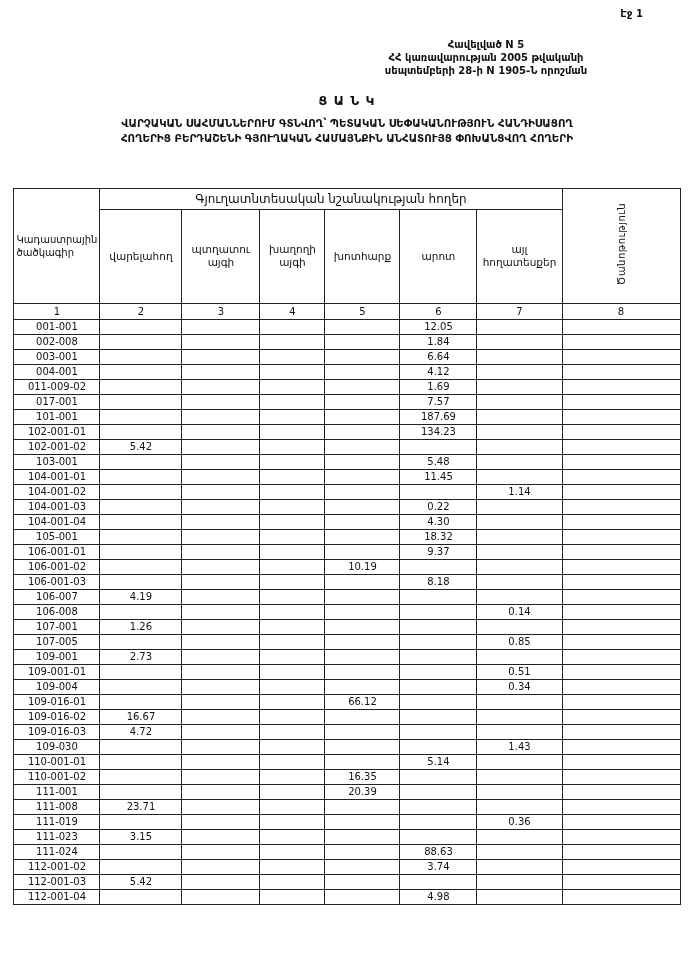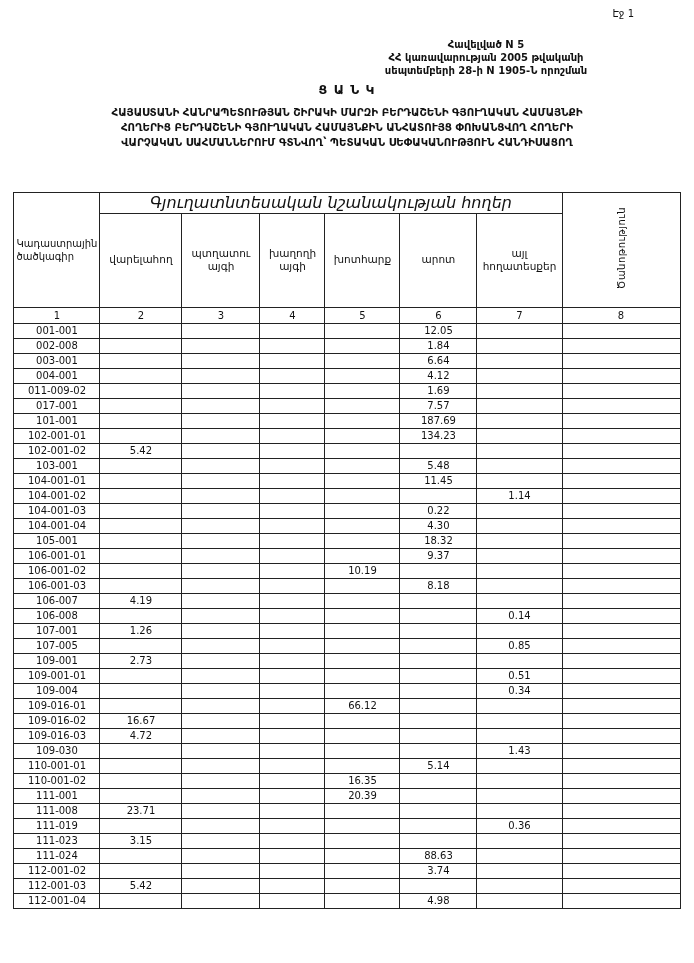--- a/index.html
+++ b/index.html
@@ -10,25 +10,25 @@
     font-family: "DejaVu Sans", sans-serif;
     color: #111;
   }
   .page {
     position: relative;
     width: 694px; height: 963px;
     overflow: hidden;
     background: #ffffff;
   }
   .page-corner {
-    position: absolute; top: 8px; right: 60px;
-    font-size: 10px; font-weight: normal;
+    position: absolute; top: 8px; right: 51px;
+    font-size: 10px; font-weight: bold;
   }
   .appendix {
-    margin: 38px 58px 5px auto;
+    margin: 38px 58px 16px auto;
     width: 300px;
     text-align: center;
     font-size: 10px; font-weight: bold;
     line-height: 1.3;
   }
   .doc-title {
     margin-top: 4px;
     text-align: center;
     font-size: 12.5px; font-weight: bold;
     letter-spacing: 1px;
@@ -44,21 +44,21 @@
     border-collapse: collapse;
     table-layout: fixed;
     width: 666px;
   }
   .land-table th, .land-table td {
     border: 1px solid #222;
     padding: 0 2px;
     font-weight: normal;
     overflow: hidden;
   }
-  .group-head { height: 21px; text-align: center; font-size: 16px; font-style: italic; }
+  .group-head { height: 21px; text-align: center; font-size: 12px; }
   .col-head   { height: 94px; text-align: center; vertical-align: middle; font-size: 10.5px; line-height: 1.3; }
   .code-head  { text-align: left; vertical-align: middle; font-size: 10px; padding-left: 4px; line-height: 1.3; margin-top: 33px; }
   .note-head  { text-align: center; vertical-align: middle; }
   .note-head .vtext {
     writing-mode: vertical-rl;
     transform: rotate(180deg);
     display: inline-block;
     font-size: 10px;
     letter-spacing: 0.5px;
   }
@@ -80,23 +80,22 @@
 
   <div class="appendix">
     <div>Հավելված N 5</div>
     <div>ՀՀ կառավարության 2005 թվականի</div>
     <div>սեպտեմբերի 28-ի N 1905-Ն որոշման</div>
   </div>
 
   <div class="doc-title">Ց Ա Ն Կ</div>
 
   <div class="doc-subtitle">
-    <div>ՀԱՅԱՍՏԱՆԻ ՀԱՆՐԱՊԵՏՈՒԹՅԱՆ ՇԻՐԱԿԻ ՄԱՐԶԻ ԲԵՐԴԱՇԵՆԻ ԳՅՈՒՂԱԿԱՆ ՀԱՄԱՅՆՔԻ</div>
+    <div>ՎԱՐՉԱԿԱՆ ՍԱՀՄԱՆՆԵՐՈՒՄ ԳՏՆՎՈՂ՝ ՊԵՏԱԿԱՆ ՍԵՓԱԿԱՆՈՒԹՅՈՒՆ ՀԱՆԴԻՍԱՑՈՂ</div>
     <div>ՀՈՂԵՐԻՑ ԲԵՐԴԱՇԵՆԻ ԳՅՈՒՂԱԿԱՆ ՀԱՄԱՅՆՔԻՆ ԱՆՀԱՏՈՒՅՑ ՓՈԽԱՆՑՎՈՂ ՀՈՂԵՐԻ</div>
-    <div>ՎԱՐՉԱԿԱՆ ՍԱՀՄԱՆՆԵՐՈՒՄ ԳՏՆՎՈՂ՝ ՊԵՏԱԿԱՆ ՍԵՓԱԿԱՆՈՒԹՅՈՒՆ ՀԱՆԴԻՍԱՑՈՂ</div>
   </div>
 
   <table class="land-table">
     <colgroup>
       <col style="width:86px">
       <col style="width:82px">
       <col style="width:78px">
       <col style="width:65px">
       <col style="width:75px">
       <col style="width:77px">

